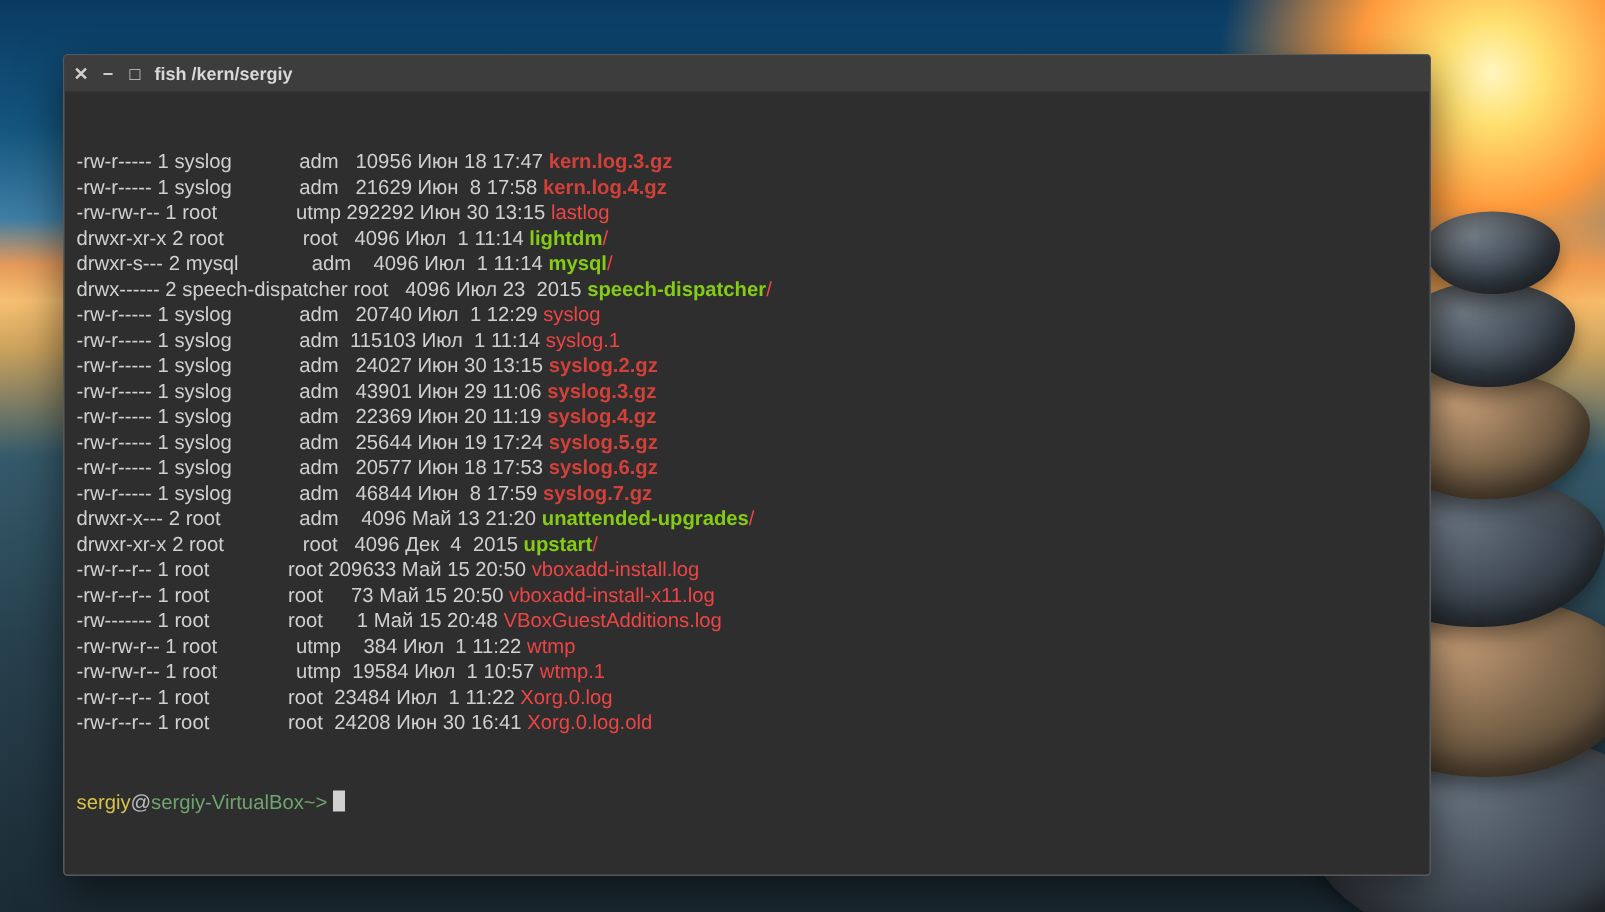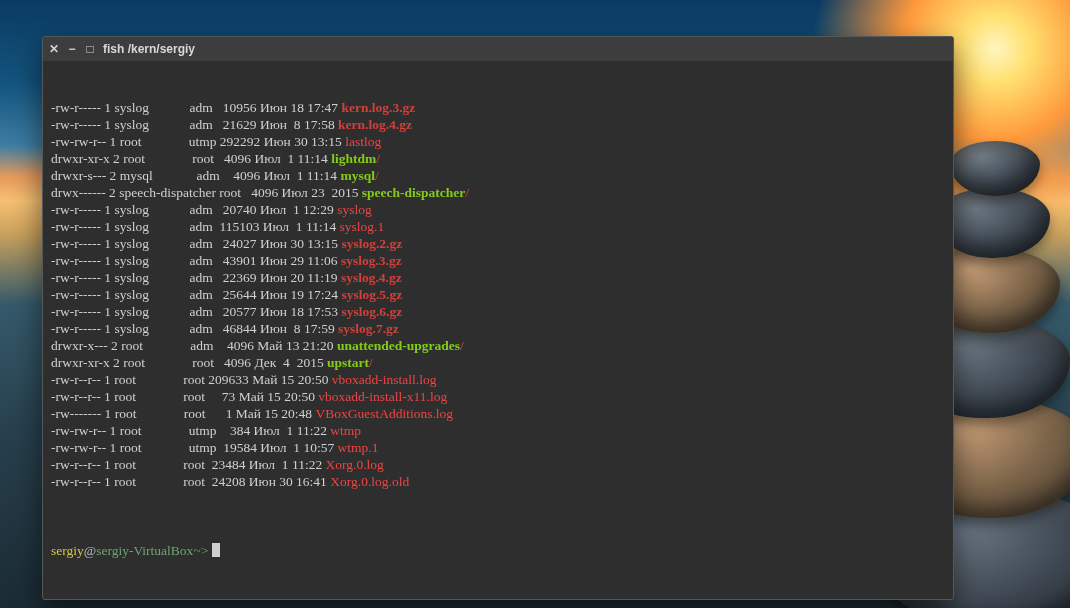--- a/index.html
+++ b/index.html
@@ -73,35 +73,35 @@
     font-family: sans-serif;
     font-size: 12px;
     font-weight: bold;
     gap: 8px;
   }
   .win-controls { display: flex; gap: 8px; align-items: center; }
   .ctrl { width: 10px; height: 10px; display: inline-flex; align-items:center; justify-content:center;
           color:#cfcfcf; cursor: pointer; font-size:12px; line-height:10px; }
   .term-body {
     padding: 4px 8px 6px 8px;
-    font-family: Liberation Serif, serif;
+    font-family: Liberation Sans, sans-serif;
     font-size: 13.5px;
     line-height: 17px;
     color: #d0d0d0;
     white-space: pre;
   }
   .rows { display: block; }
   .row { display: block; white-space: pre; }
 
   .c-perm, .c-links, .c-owner, .c-group, .c-size, .c-date, .c-time { color: #d0d0d0; }
   .c-file { color: #ef4444; }
   .c-red  { color: #d2403a; font-weight: bold; }
   .c-blue { color: #84cc16; font-weight: bold; }
 
-  .prompt-line { white-space: pre; margin-top: 18px; }
+  .prompt-line { white-space: pre; margin-top: 2px; }
   .p-user { color: #d7c34a; }
   .p-at   { color: #bcbcbc; }
   .p-host { color: #6fa36f; }
   .p-arr  { color: #6fa36f; }
   .cursor {
     display: inline-block;
     width: 8px; height: 14px;
     background: #d0d0d0;
     vertical-align: -2px;
   }

